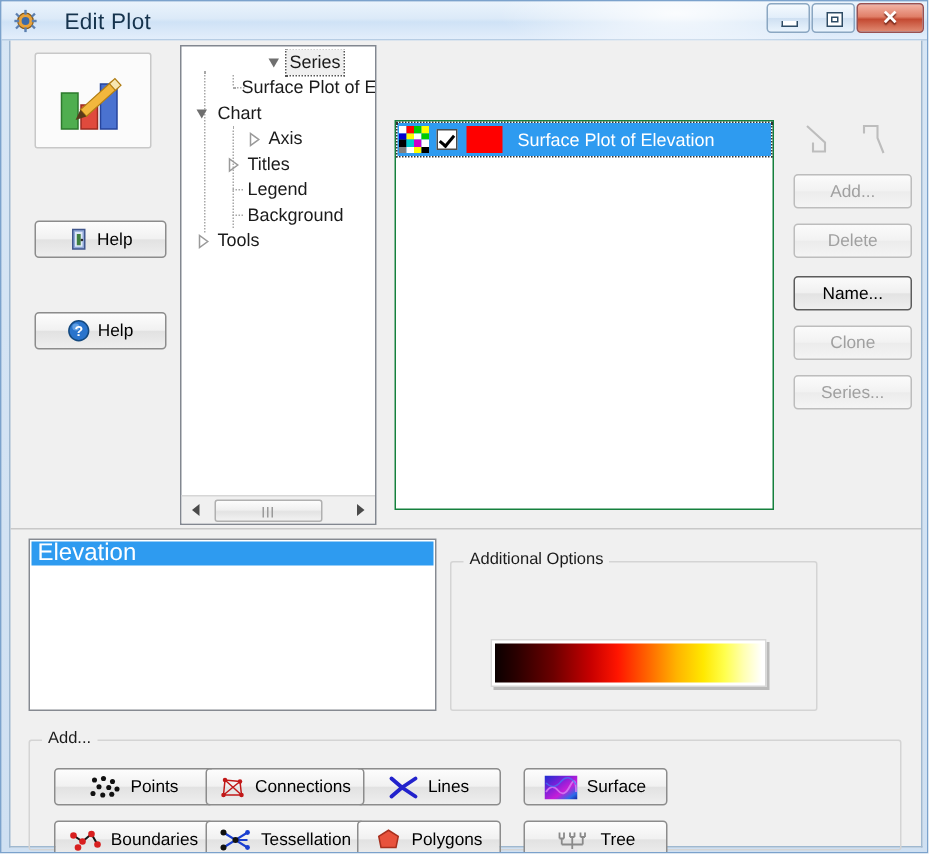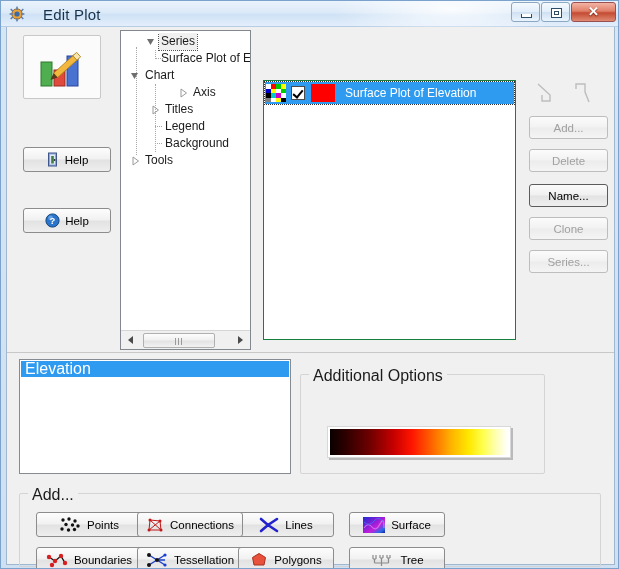--- a/index.html
+++ b/index.html
@@ -385,21 +385,21 @@
     position: absolute;
     box-sizing: border-box;
     border: 1px solid #d4d4d4;
     border-radius: 2px;
   }
   .grp-title {
     position: absolute;
     top: -8px; left: 8px;
     padding: 0 4px;
     background: #f0f0f0;
-    font-size: 16px;
+    font-size: 11px;
     color: #1b1b1b;
     font-family: "Liberation Sans", sans-serif;
   }
   .opts-grp {
     left: 293px; top: 347px;
     width: 245px; height: 100px;
   }
   .gradbar-wrap {
     position: absolute;
     left: 26px; top: 51px;
@@ -531,42 +531,42 @@
         </div>
       </div>
 
       <div class="tree-panel">
         <div class="tree-inner">
 
           <div class="dotline" style="left:15px; top:14px; height:108px;"></div>
           <div class="dotline" style="left:34px; top:17px; height:7px;"></div>
           <div class="dotline" style="left:34px; top:51px; height:68px;"></div>
 
-          <div class="tnode" style="padding-left:24px;">
+          <div class="tnode" style="padding-left:24px;margin-left:32px;">
             <span class="tri-box">
               <svg width="12" height="12" viewBox="0 0 12 12">
                   <polygon points="2,3 9,3 5.5,9" fill="#6f6f6f"></polygon>
                 </svg>
             </span><span class="tlabel selected">Series</span>
           </div>
 
           <div class="tnode" style="padding-left:38px;">
             <span class="dash" style="left:34px; top:8px; width:8px;"></span>
             <span class="tlabel">Surface Plot of El</span>
           </div>
 
           <div class="tnode" style="padding-left:8px;">
             <span class="tri-box">
               <svg width="12" height="12" viewBox="0 0 12 12">
                   <polygon points="2,3 9,3 5.5,9" fill="#6f6f6f"></polygon>
                 </svg>
             </span><span class="tlabel">Chart</span>
           </div>
 
-          <div class="tnode" style="padding-left:12px;margin-left:44px;">
+          <div class="tnode" style="padding-left:42px;">
             <span class="tri-box">
               <svg width="12" height="12" viewBox="0 0 12 12">
                   <polygon points="4,2 4,10 9.5,6" fill="none" stroke="#9a9a9a" stroke-width="1"></polygon>
                 </svg>
             </span><span class="tlabel">Axis</span>
           </div>
 
           <div class="tnode" style="padding-left:28px;">
             <span class="tri-box">
               <svg width="12" height="12" viewBox="0 0 12 12">

